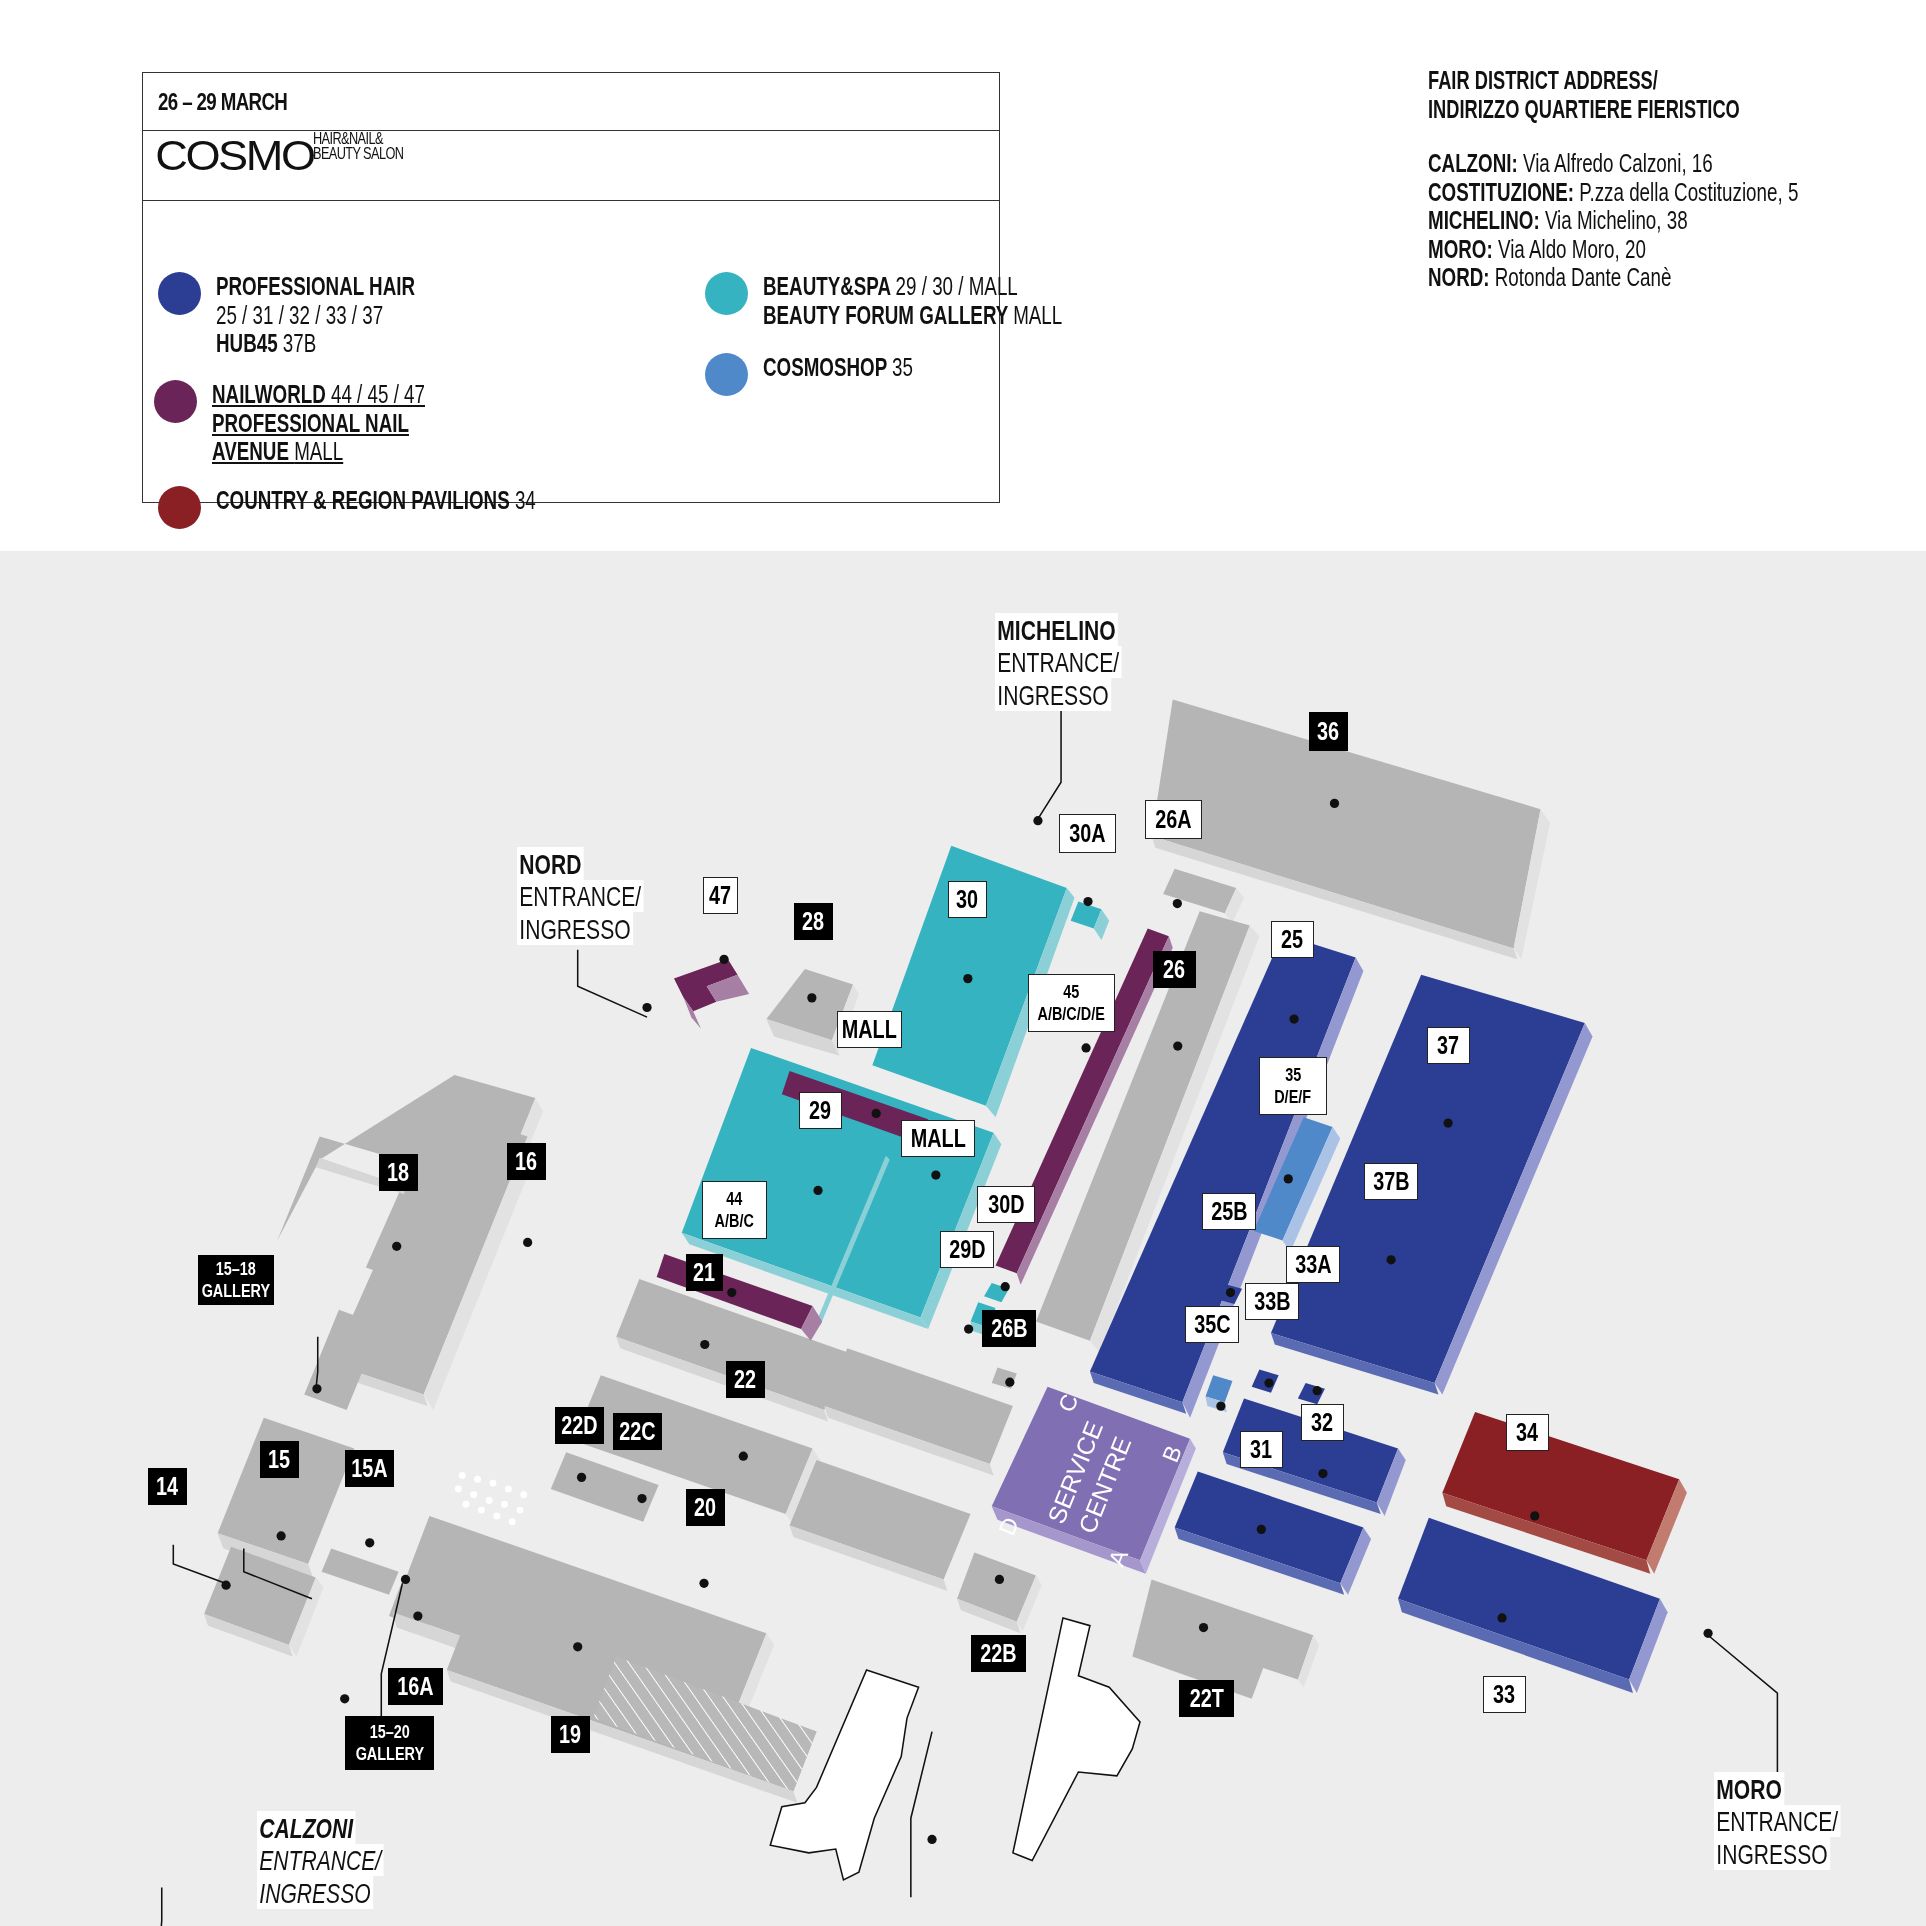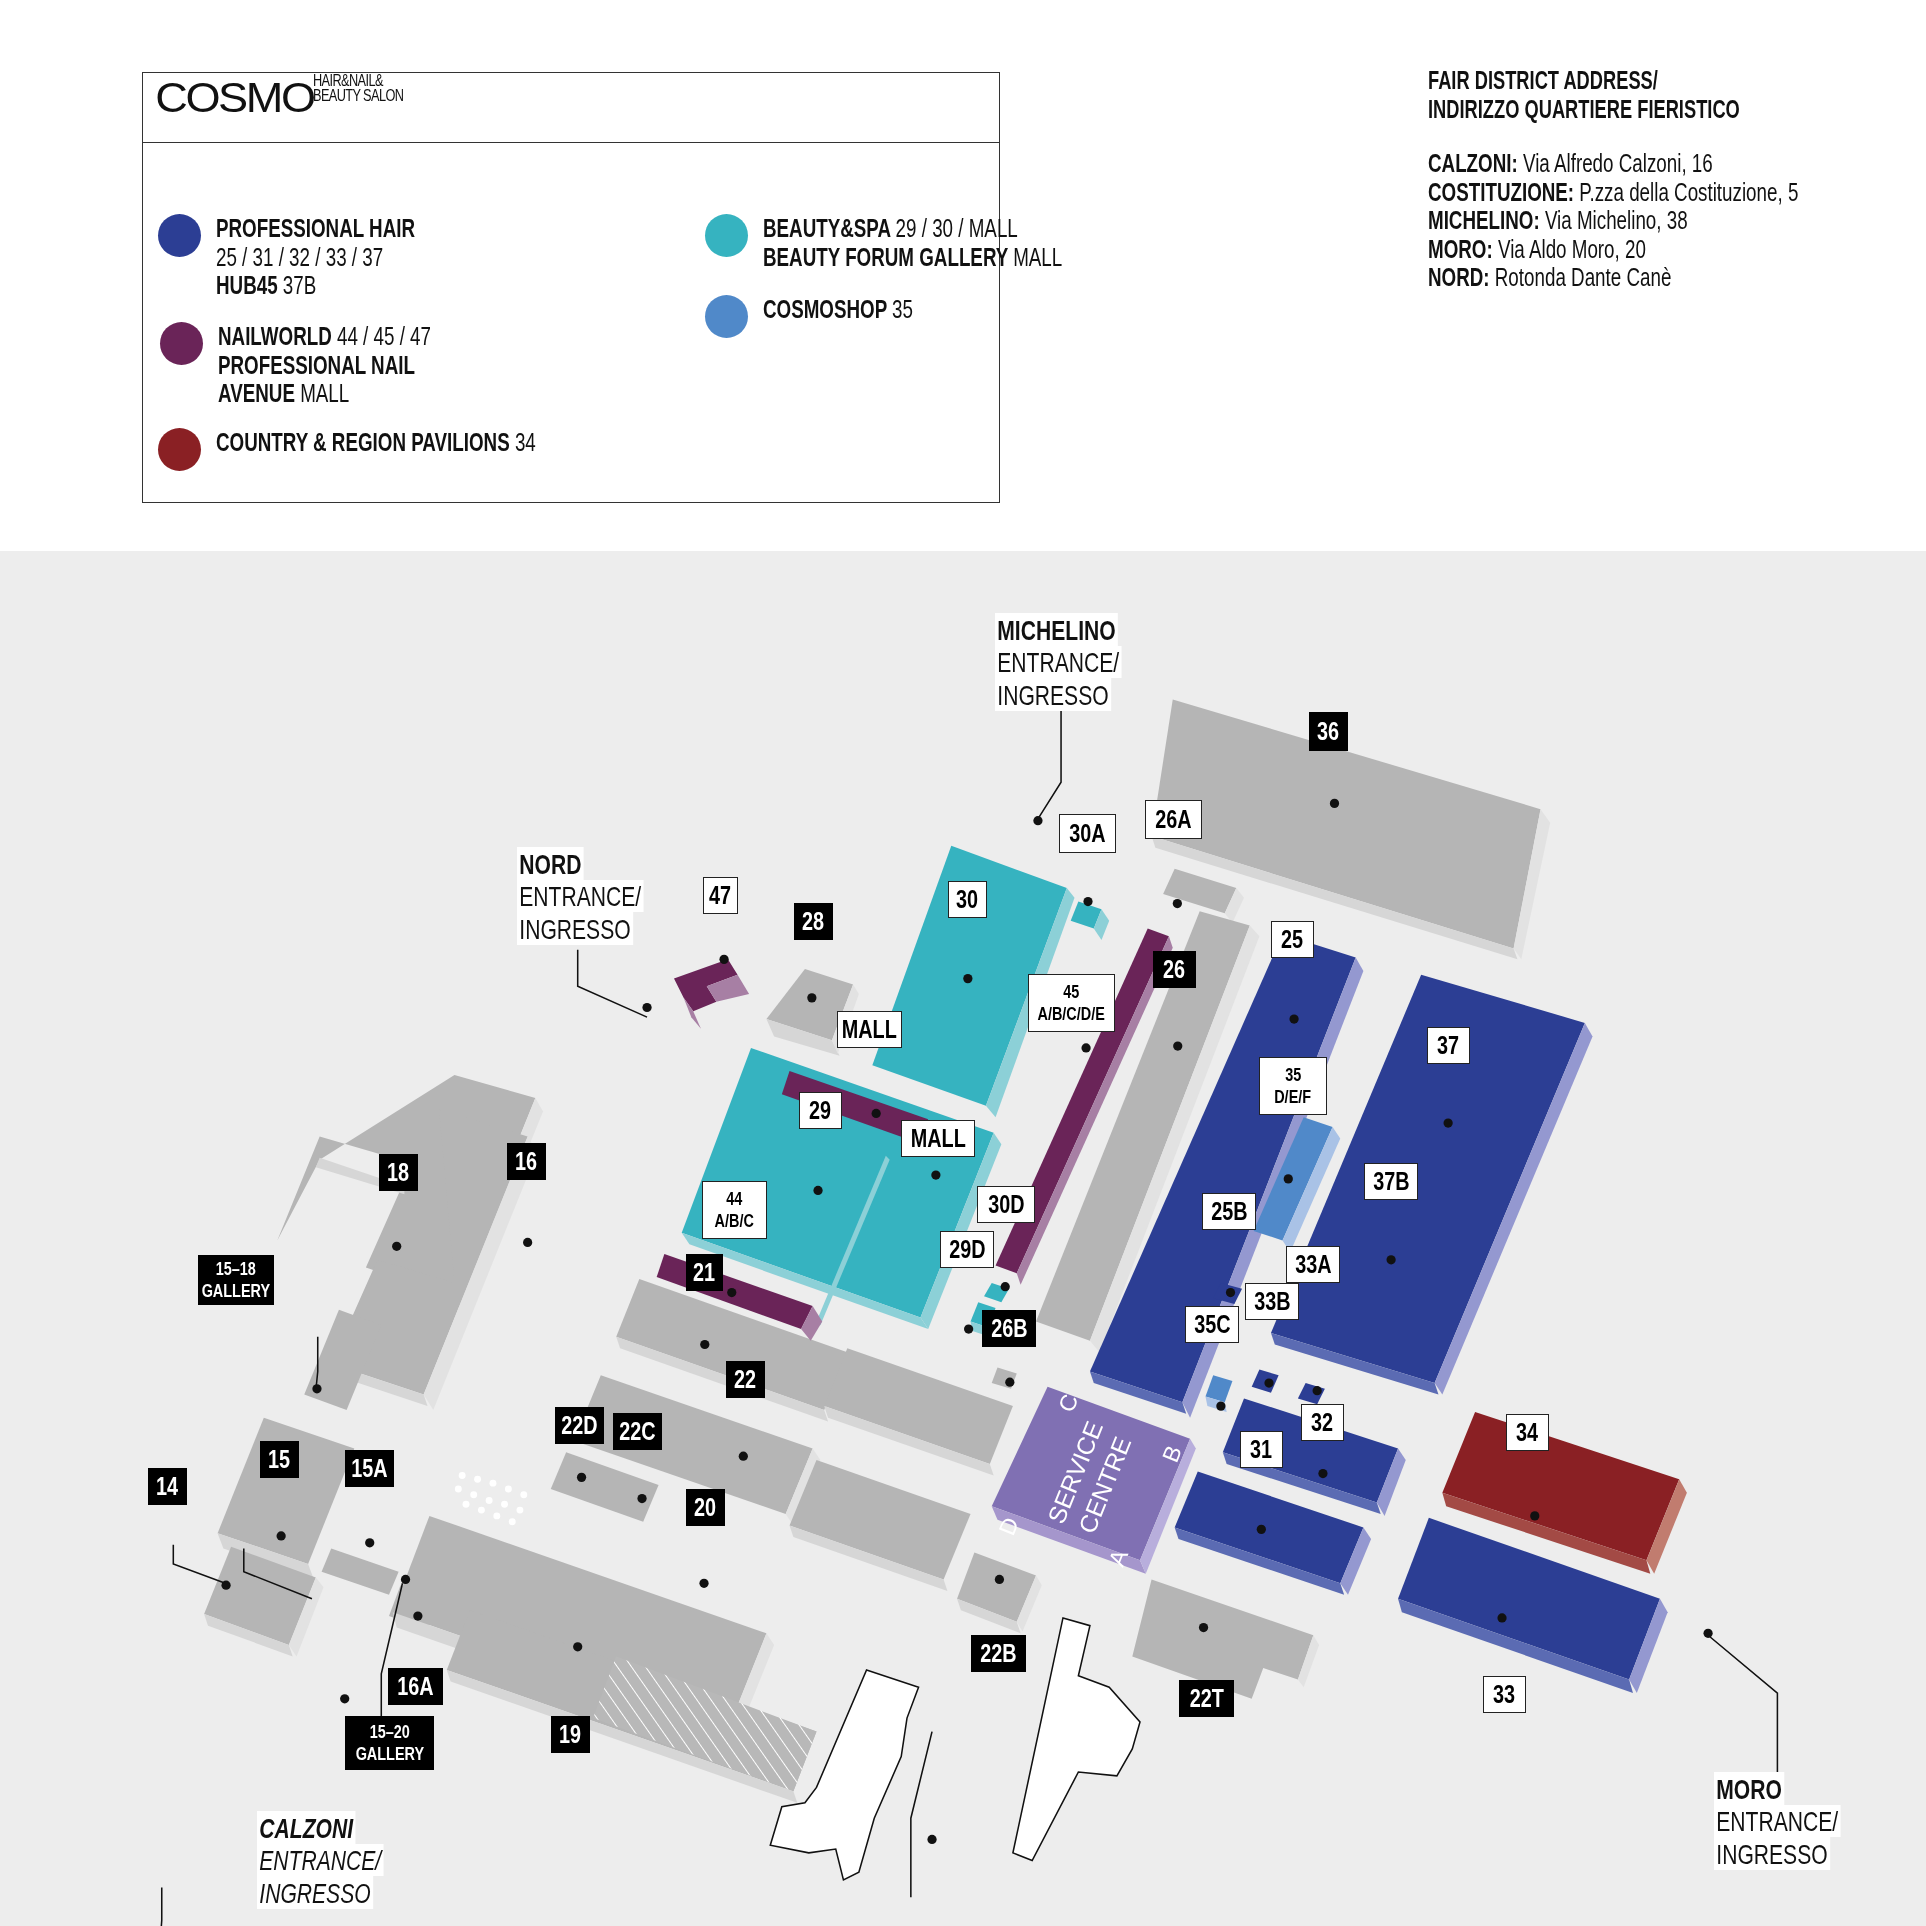--- a/index.html
+++ b/index.html
@@ -34,37 +34,40 @@
   .entrance { position:absolute; }
   .entrance .en-name, .entrance .en-sub { background:#fff; display:inline-block; padding:1.5px 3.1px 0 3.1px; }
   .entrance .en-name { font-weight:700; font-size:28.5px; line-height:31px; }
   .entrance .en-sub { font-weight:400; font-size:28.5px; line-height:31px; }
   .entrance .inner { transform:scaleX(.74); transform-origin:left top; white-space:nowrap; display:flex; flex-direction:column; align-items:flex-start; }
 </style>
 </head>
 <body>
 
 <div id="legend">
+  <div class="row-date">
+      <span>26 – 29 MARCH</span>
+    </div>
   <div class="row-logo">
     <span class="logo-word">COSMO</span>
     <span class="logo-sub">
       <span>HAIR&amp;NAIL&amp;</span>
       <span>BEAUTY SALON</span>
     </span>
   </div>
   <div class="legend-items" id="legend-items">
       <div class="legend-item" style="left: 15.4px; top: 71px;">
         <span class="dot" style="background: rgb(44, 62, 148);"></span>
         <div class="legend-text">
           <div><span class="b">PROFESSIONAL HAIR</span></div>
           <div><span class="n">25 / 31 / 32 / 33 / 37</span></div>
           <div><span class="b">HUB45 </span><span class="n">37B</span></div>
         </div>
       </div>
-      <div class="legend-item" style="left: 17px; top: 179px;">
+      <div class="legend-item" style="left: 11px; top: 179px; text-decoration: underline;">
         <span class="dot" style="background: rgb(106, 36, 88);"></span>
         <div class="legend-text">
           <div><span class="b">NAILWORLD </span><span class="n">44 / 45 / 47</span></div>
           <div><span class="b">PROFESSIONAL NAIL</span></div>
           <div><span class="b">AVENUE </span><span class="n">MALL</span></div>
         </div>
       </div>
       <div class="legend-item" style="left: 15.4px; top: 285px; justify-content: flex-end;">
         <span class="dot" style="background: rgb(138, 32, 36);"></span>
         <div class="legend-text">

